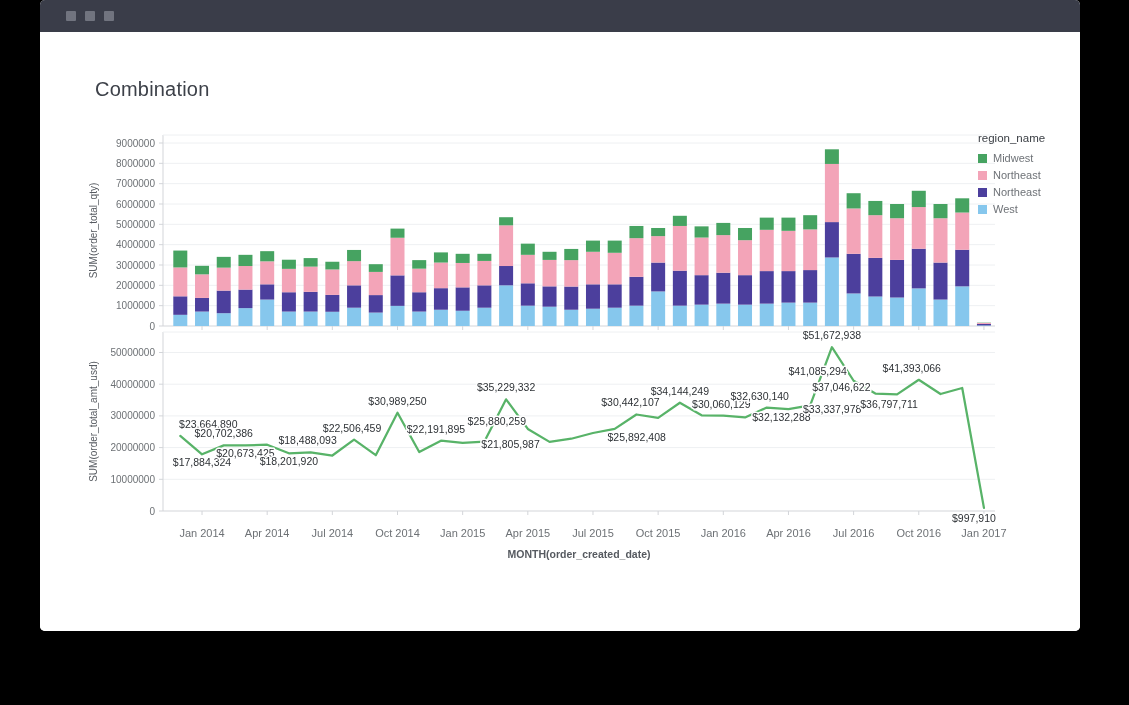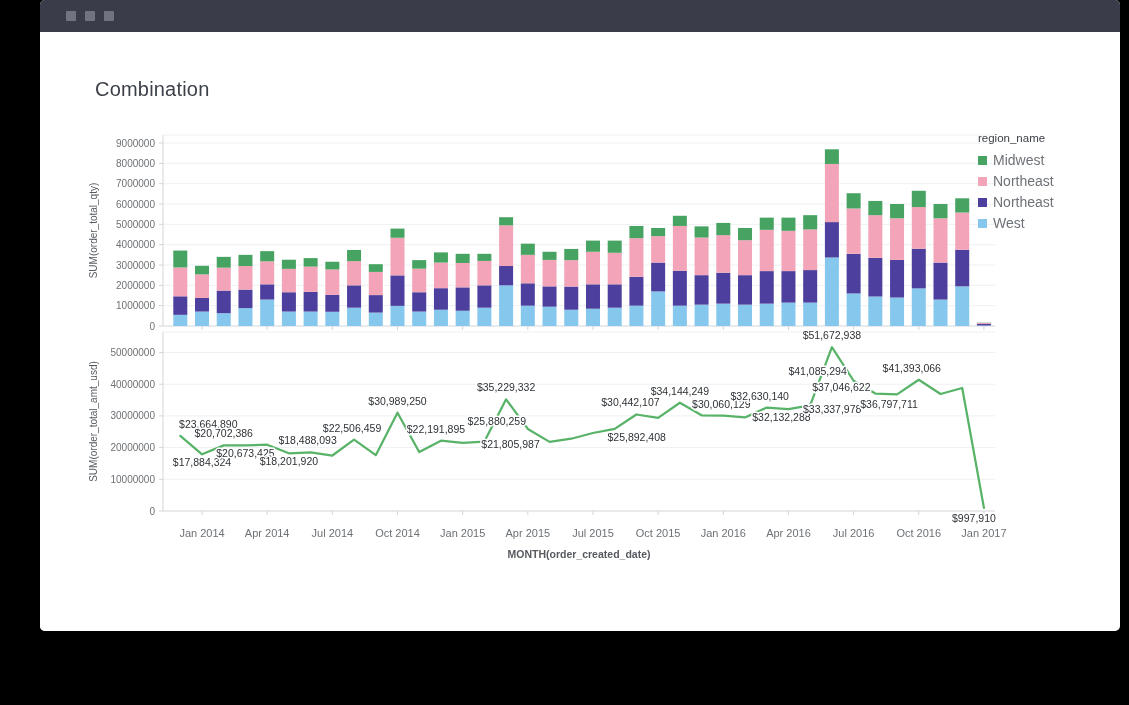--- a/index.html
+++ b/index.html
@@ -1,31 +1,31 @@
 <!DOCTYPE html>
 <html><head>
 <meta charset="utf-8">
 <style>
   html,body{margin:0;padding:0;width:1129px;height:705px;background:#000;overflow:hidden;
             font-family:"Liberation Sans","DejaVu Sans",sans-serif;}
   .stage{position:relative;width:1129px;height:705px;}
   .window{position:absolute;left:40px;top:0;width:1040px;height:631px;background:#fff;
-          border-radius:5px;box-shadow:0 12px 40px rgba(0,0,0,.55);overflow:hidden;padding-left:40px;}
+          border-radius:5px;box-shadow:0 12px 40px rgba(0,0,0,.55);overflow:hidden;}
   .titlebar{position:absolute;left:0;top:0;width:100%;height:32px;background:#3a3d49;}
   .titlebar .ctl{position:absolute;top:11px;width:10px;height:10px;background:#71747f;border-radius:1px;}
   .ctl.c1{left:26px}.ctl.c2{left:45px}.ctl.c3{left:64px}
   .window-body{position:absolute;left:0;top:32px;width:1040px;height:599px;background:#fff;}
   h1.card-title{position:absolute;left:55px;top:46px;margin:0;font-size:20px;font-weight:500;
                 color:#3d4149;letter-spacing:.2px;}
   svg.chart{position:absolute;left:0;top:0;}
   .legend{position:absolute;left:938px;top:100px;width:78px;}
   .legend .ltitle{font-size:11.5px;color:#3c4046;margin-bottom:8px;}
   .legend .lrow{display:flex;align-items:center;margin-bottom:5px;cursor:default;}
   .legend .swatch{width:9px;height:9px;margin-right:6px;flex:0 0 auto;}
-  .legend .llabel{font-size:14px;color:#6e7277;}
+  .legend .llabel{font-size:11px;color:#6e7277;}
 </style>
 </head>
 <body>
 
 <div class="stage">
   <div class="window">
     <div class="titlebar">
       <span class="ctl c1"></span>
       <span class="ctl c2"></span>
       <span class="ctl c3"></span>

